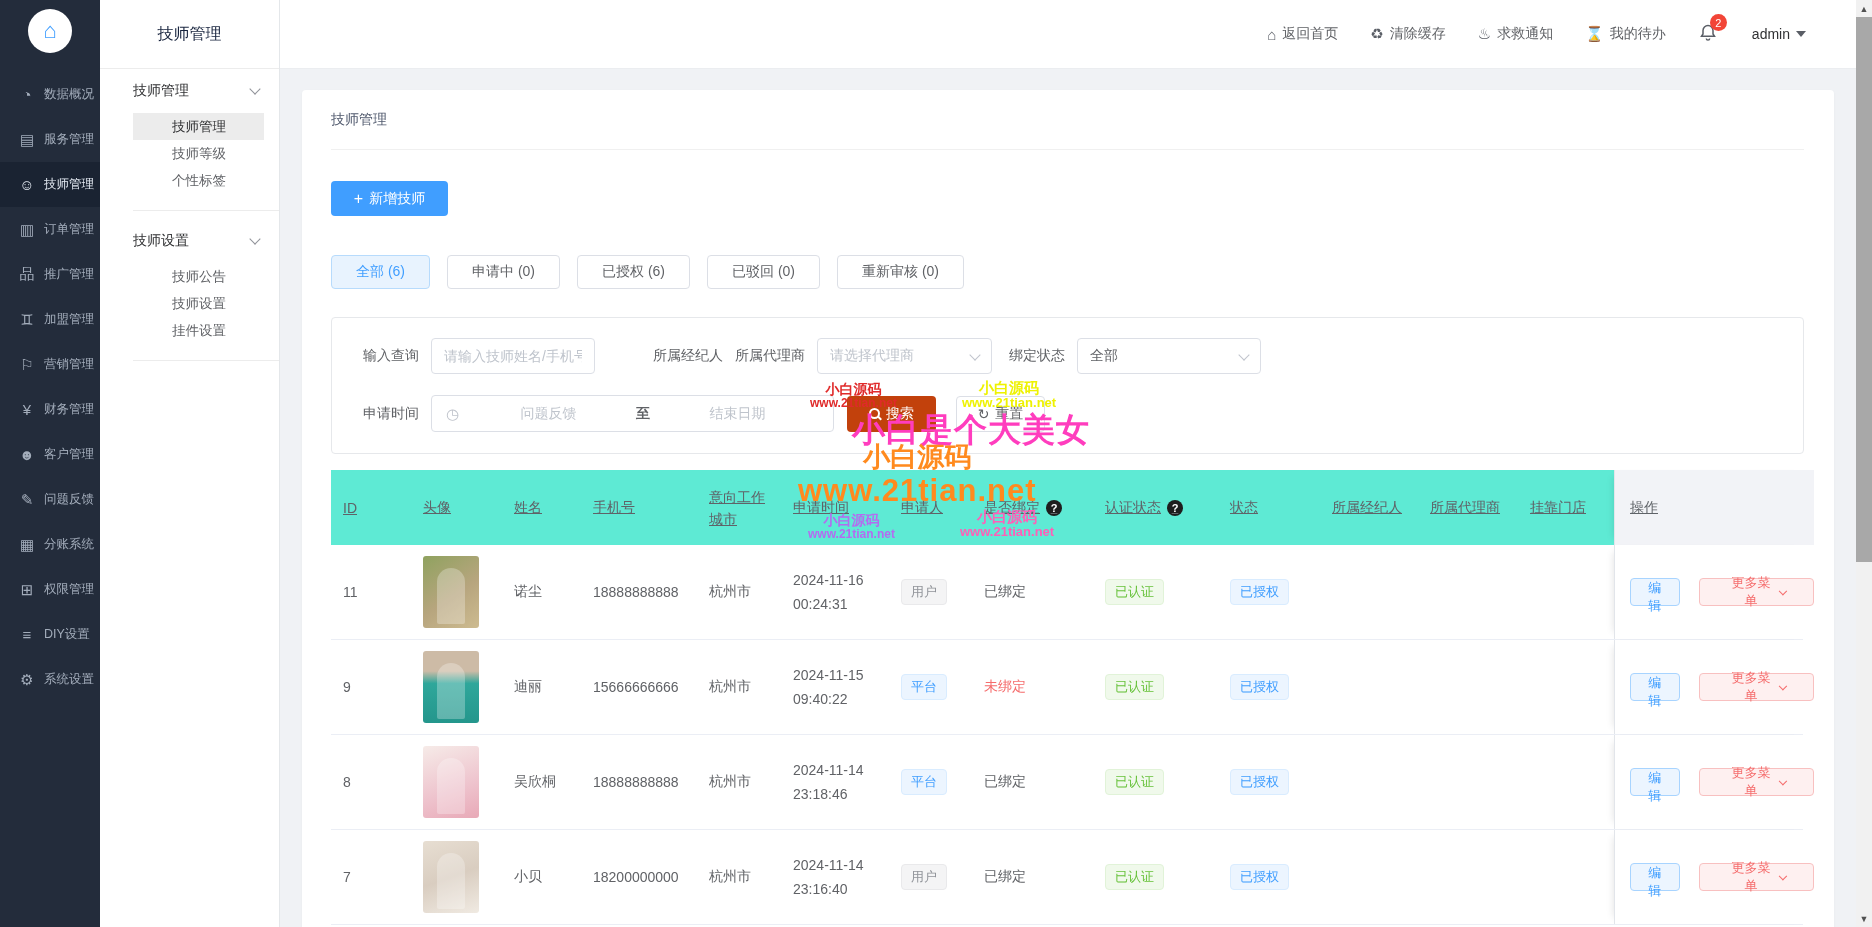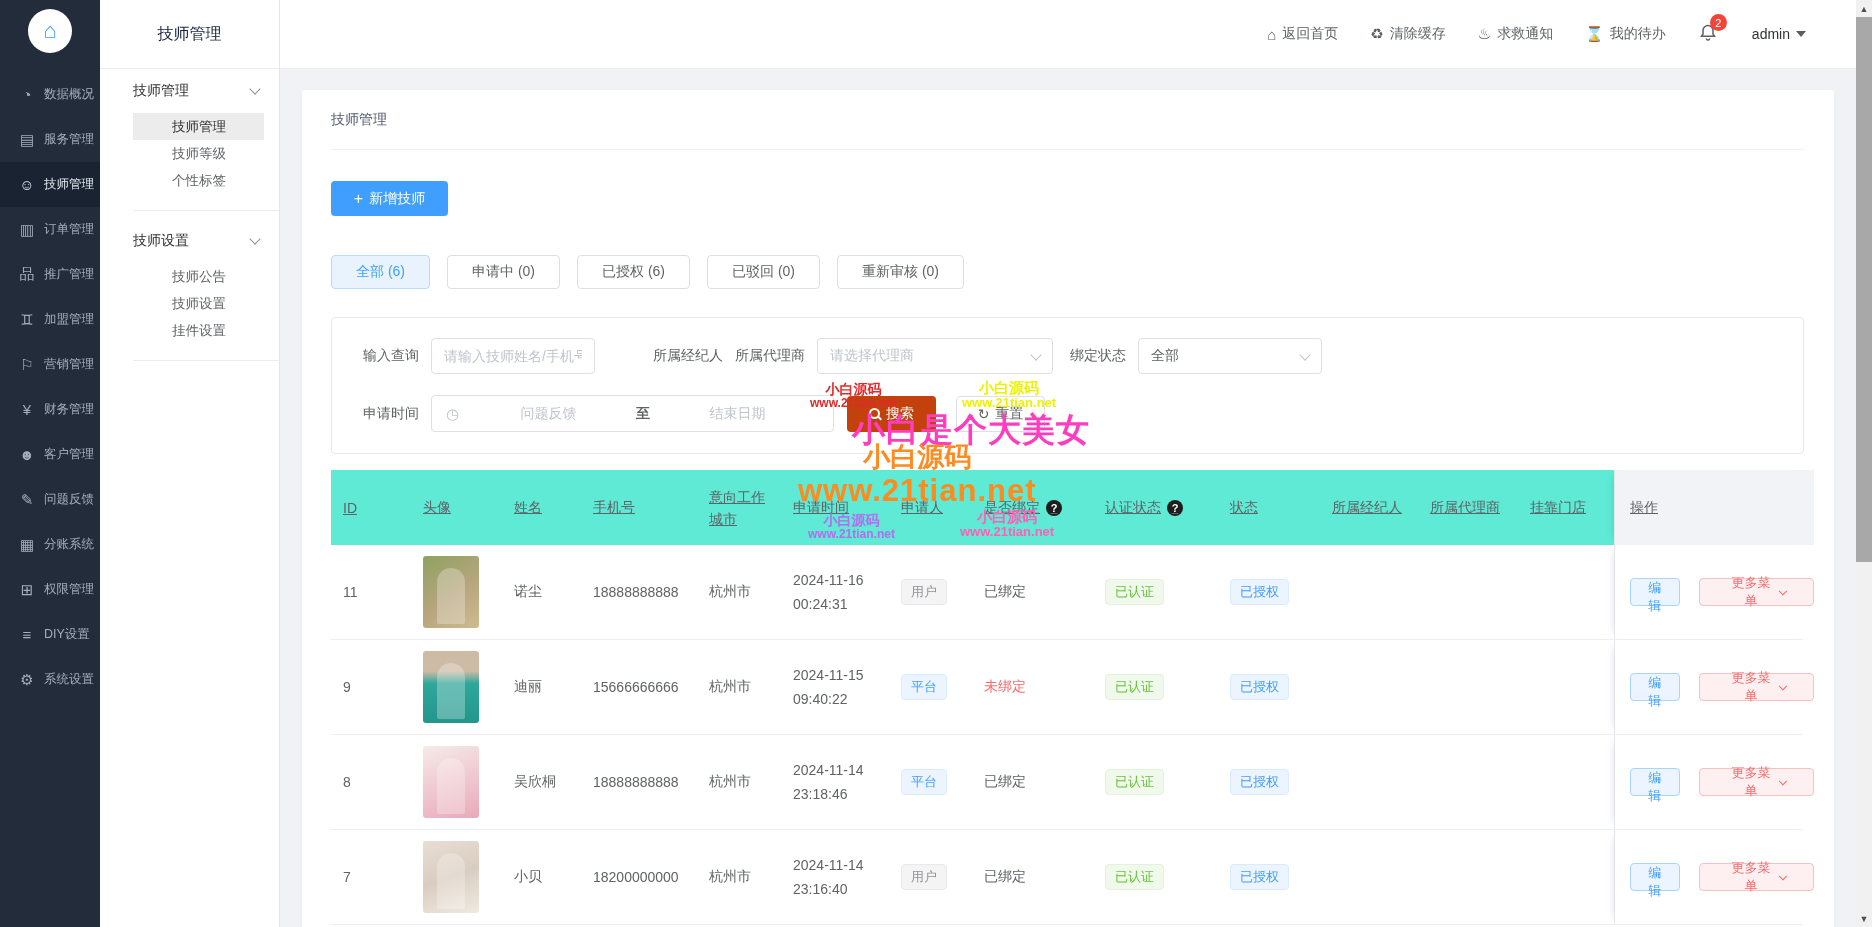--- a/index.html
+++ b/index.html
@@ -59,21 +59,21 @@
   .f-label { color:#606266; margin-right:12px; white-space:nowrap; }
   .f-input { height:36px; border:1px solid #dcdfe6; border-radius:4px; padding:0 12px; color:#606266; font-size:14px;
     font-family:inherit; outline:none; }
   .f-input::placeholder { color:#bfc4cc; }
   .w1 { width:164px; margin-right:58px; }
   .w2 { width:223px; margin-right:17px; }
   .sel { height:36px; border:1px solid #dcdfe6; border-radius:4px; display:flex; align-items:center; justify-content:space-between;
     padding:0 12px; cursor:pointer; background:#fff; }
   .sel .ph { color:#bfc4cc; } .sel .val { color:#606266; }
   .sel .chev { margin-top:-2px; border-color:#c0c4cc; }
-  .sel1 { width:236px; margin-right:17px; } .sel2 { width:184px; }
+  .sel1 { width:175px; margin-right:17px; } .sel2 { width:184px; }
   .daterange { width:403px; height:37px; border:1px solid #dcdfe6; border-radius:4px; display:flex; align-items:center; padding:0 14px; background:#fff; }
   .daterange .clock { color:#c0c4cc; font-size:15px; margin-right:8px; }
   .daterange .seg { flex:1; text-align:center; color:#bfc4cc; }
   .daterange .to { color:#606266; padding:0 6px; font-weight:bold; }
   .btn-search { margin-left:13px; width:89px; height:36px; background:#c2410c; color:#fff; border:none; border-radius:4px;
     display:flex; align-items:center; justify-content:center; gap:6px; font-size:14px; cursor:pointer; }
   .mag { position:relative; width:11px; height:11px; border:2px solid #fff; border-radius:50%; display:inline-block; }
   .mag::after { content:""; position:absolute; width:5px; height:2px; background:#fff; transform:rotate(45deg); right:-4px; bottom:-2px; }
   .btn-reset { margin-left:20px; width:89px; height:36px; background:#fff; color:#606266; border:1px solid #dcdfe6; border-radius:4px;
     display:flex; align-items:center; justify-content:center; gap:6px; font-size:14px; cursor:pointer; }

